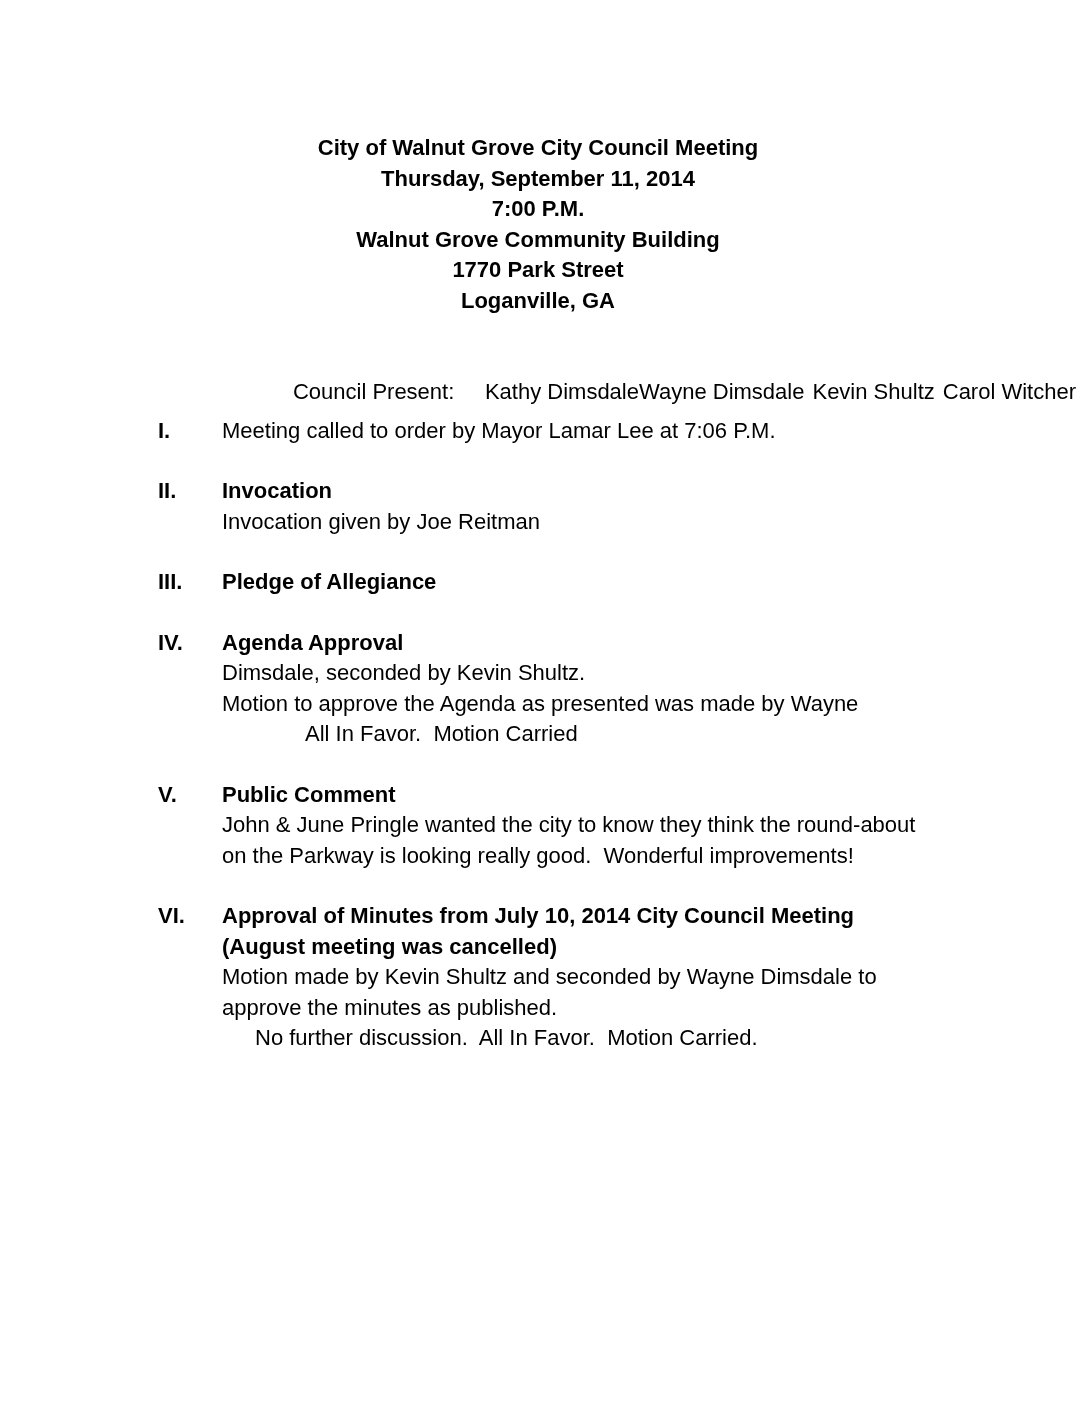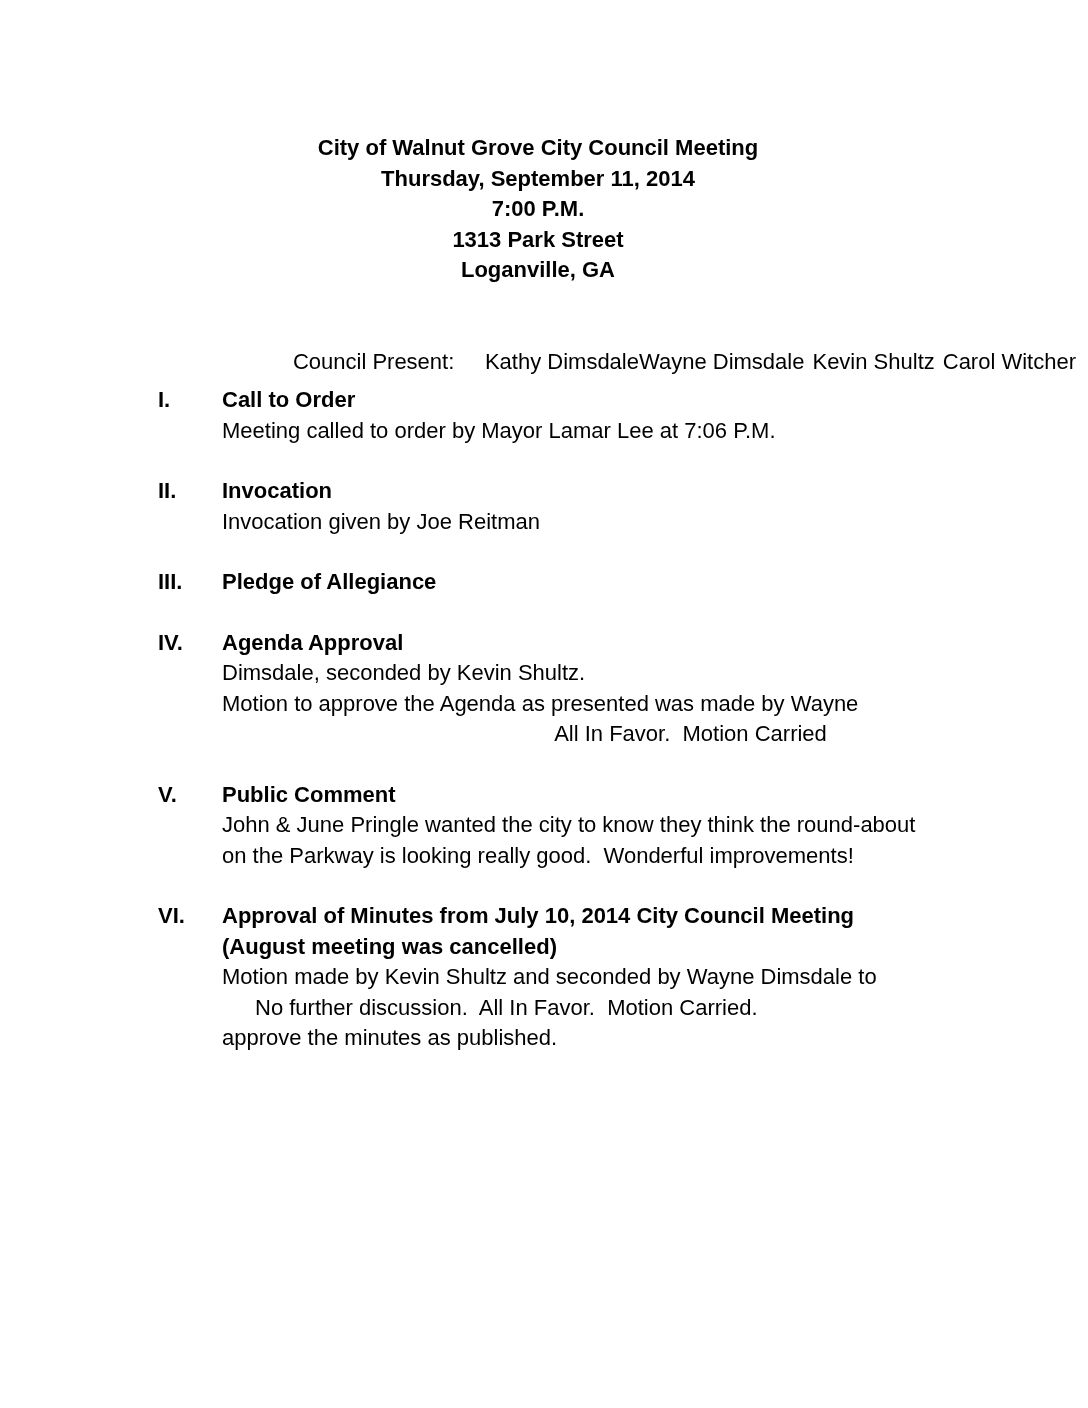--- a/index.html
+++ b/index.html
@@ -75,39 +75,39 @@
   }
 </style>
 </head>
 <body>
 
 <div class="page">
   <div class="doc-header" id="doc-header">
       <div class="header-line">City of Walnut Grove City Council Meeting</div>
       <div class="header-line">Thursday, September 11, 2014</div>
       <div class="header-line">7:00 P.M.</div>
-      <div class="header-line">1313 Park Street</div>
+      <div class="header-line">Walnut Grove Community Building</div>
+      <div class="header-line">1770 Park Street</div>
       <div class="header-line">Loganville, GA</div>
     </div>
 
   <div class="attendance">
     <div class="att-label">Council Present:</div>
     <div class="att-names" id="att-names">
         <div class="att-name">Kathy Dimsdale</div>
         <div class="att-name">Wayne Dimsdale</div>
         <div class="att-name">Kevin Shultz</div>
         <div class="att-name">Carol Witcher</div>
       </div>
   </div>
 
   <div class="items" id="items">
       <div class="item">
         <div class="numeral">I.</div>
         <div class="content">
-          <div class="title-line">Call to Order</div>
           <div class="body-line">Meeting called to order by Mayor Lamar Lee at 7:06 P.M.</div>
         </div>
       </div>
       <div class="item">
         <div class="numeral">II.</div>
         <div class="content">
           <div class="title-line">Invocation</div>
           <div class="body-line">Invocation given by Joe Reitman</div>
         </div>
       </div>
@@ -116,35 +116,35 @@
         <div class="content">
           <div class="title-line">Pledge of Allegiance</div>
         </div>
       </div>
       <div class="item">
         <div class="numeral">IV.</div>
         <div class="content">
           <div class="title-line">Agenda Approval</div>
           <div class="body-line">Dimsdale, seconded by Kevin Shultz.</div>
           <div class="body-line">Motion to approve the Agenda as presented was made by Wayne</div>
-          <div class="body-line" style="padding-left: 83px; text-align: center;">All In Favor.  Motion Carried</div>
+          <div class="body-line" style="padding-left: 83px;">All In Favor.  Motion Carried</div>
         </div>
       </div>
       <div class="item">
         <div class="numeral">V.</div>
         <div class="content">
           <div class="title-line">Public Comment</div>
           <div class="body-line">John &amp; June Pringle wanted the city to know they think the round-about</div>
           <div class="body-line">on the Parkway is looking really good.  Wonderful improvements!</div>
         </div>
       </div>
       <div class="item">
         <div class="numeral">VI.</div>
         <div class="content">
           <div class="title-line">Approval of Minutes from July 10, 2014 City Council Meeting</div>
           <div class="title-line">(August meeting was cancelled)</div>
           <div class="body-line">Motion made by Kevin Shultz and seconded by Wayne Dimsdale to</div>
+          <div class="body-line">approve the minutes as published.</div>
           <div class="body-line" style="padding-left: 33px;">No further discussion.  All In Favor.  Motion Carried.</div>
-          <div class="body-line">approve the minutes as published.</div>
         </div>
       </div>
     </div>
 </div>
 
 </body></html>

